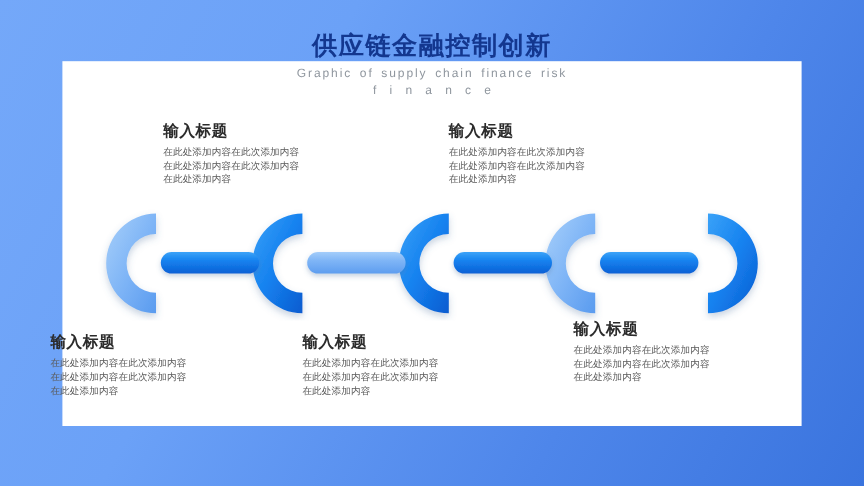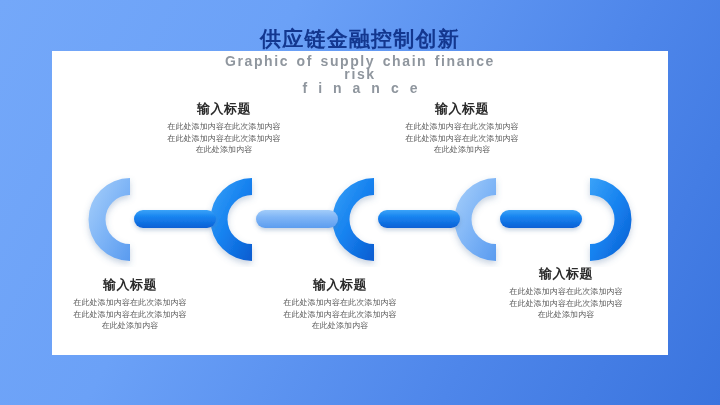--- a/index.html
+++ b/index.html
@@ -34,38 +34,37 @@
   #main-title {
     font-size:21px;
     font-weight:bold;
     color:#13378f;
     letter-spacing:1.2px;
     line-height:26px;
     white-space:nowrap;
   }
   #sub-title {
     margin-top:3px;
-    font-size:14px;
+    font-size:10px;
     color:#8f969e;
     letter-spacing:1.6px;
     line-height:13px;
     width:300px;
     margin-left:auto; margin-right:auto;
     word-spacing:2px;
-    font-weight:bold;
   }
   #sub-title .l2 {
     display:block;
     letter-spacing:11px;
     margin-top:1px;
     padding-left:11px;
   }
 
   
-  .callout { position:absolute; text-align:center; z-index:20; }
+  .callout { position:absolute; z-index:20; }
   .callout .ct {
     font-size:13px;
     font-weight:bold;
     color:#2b2b2b;
     line-height:18px;
     margin-bottom:3px;
     letter-spacing:.5px;
   }
   .callout .cb {
     font-size:8px;

